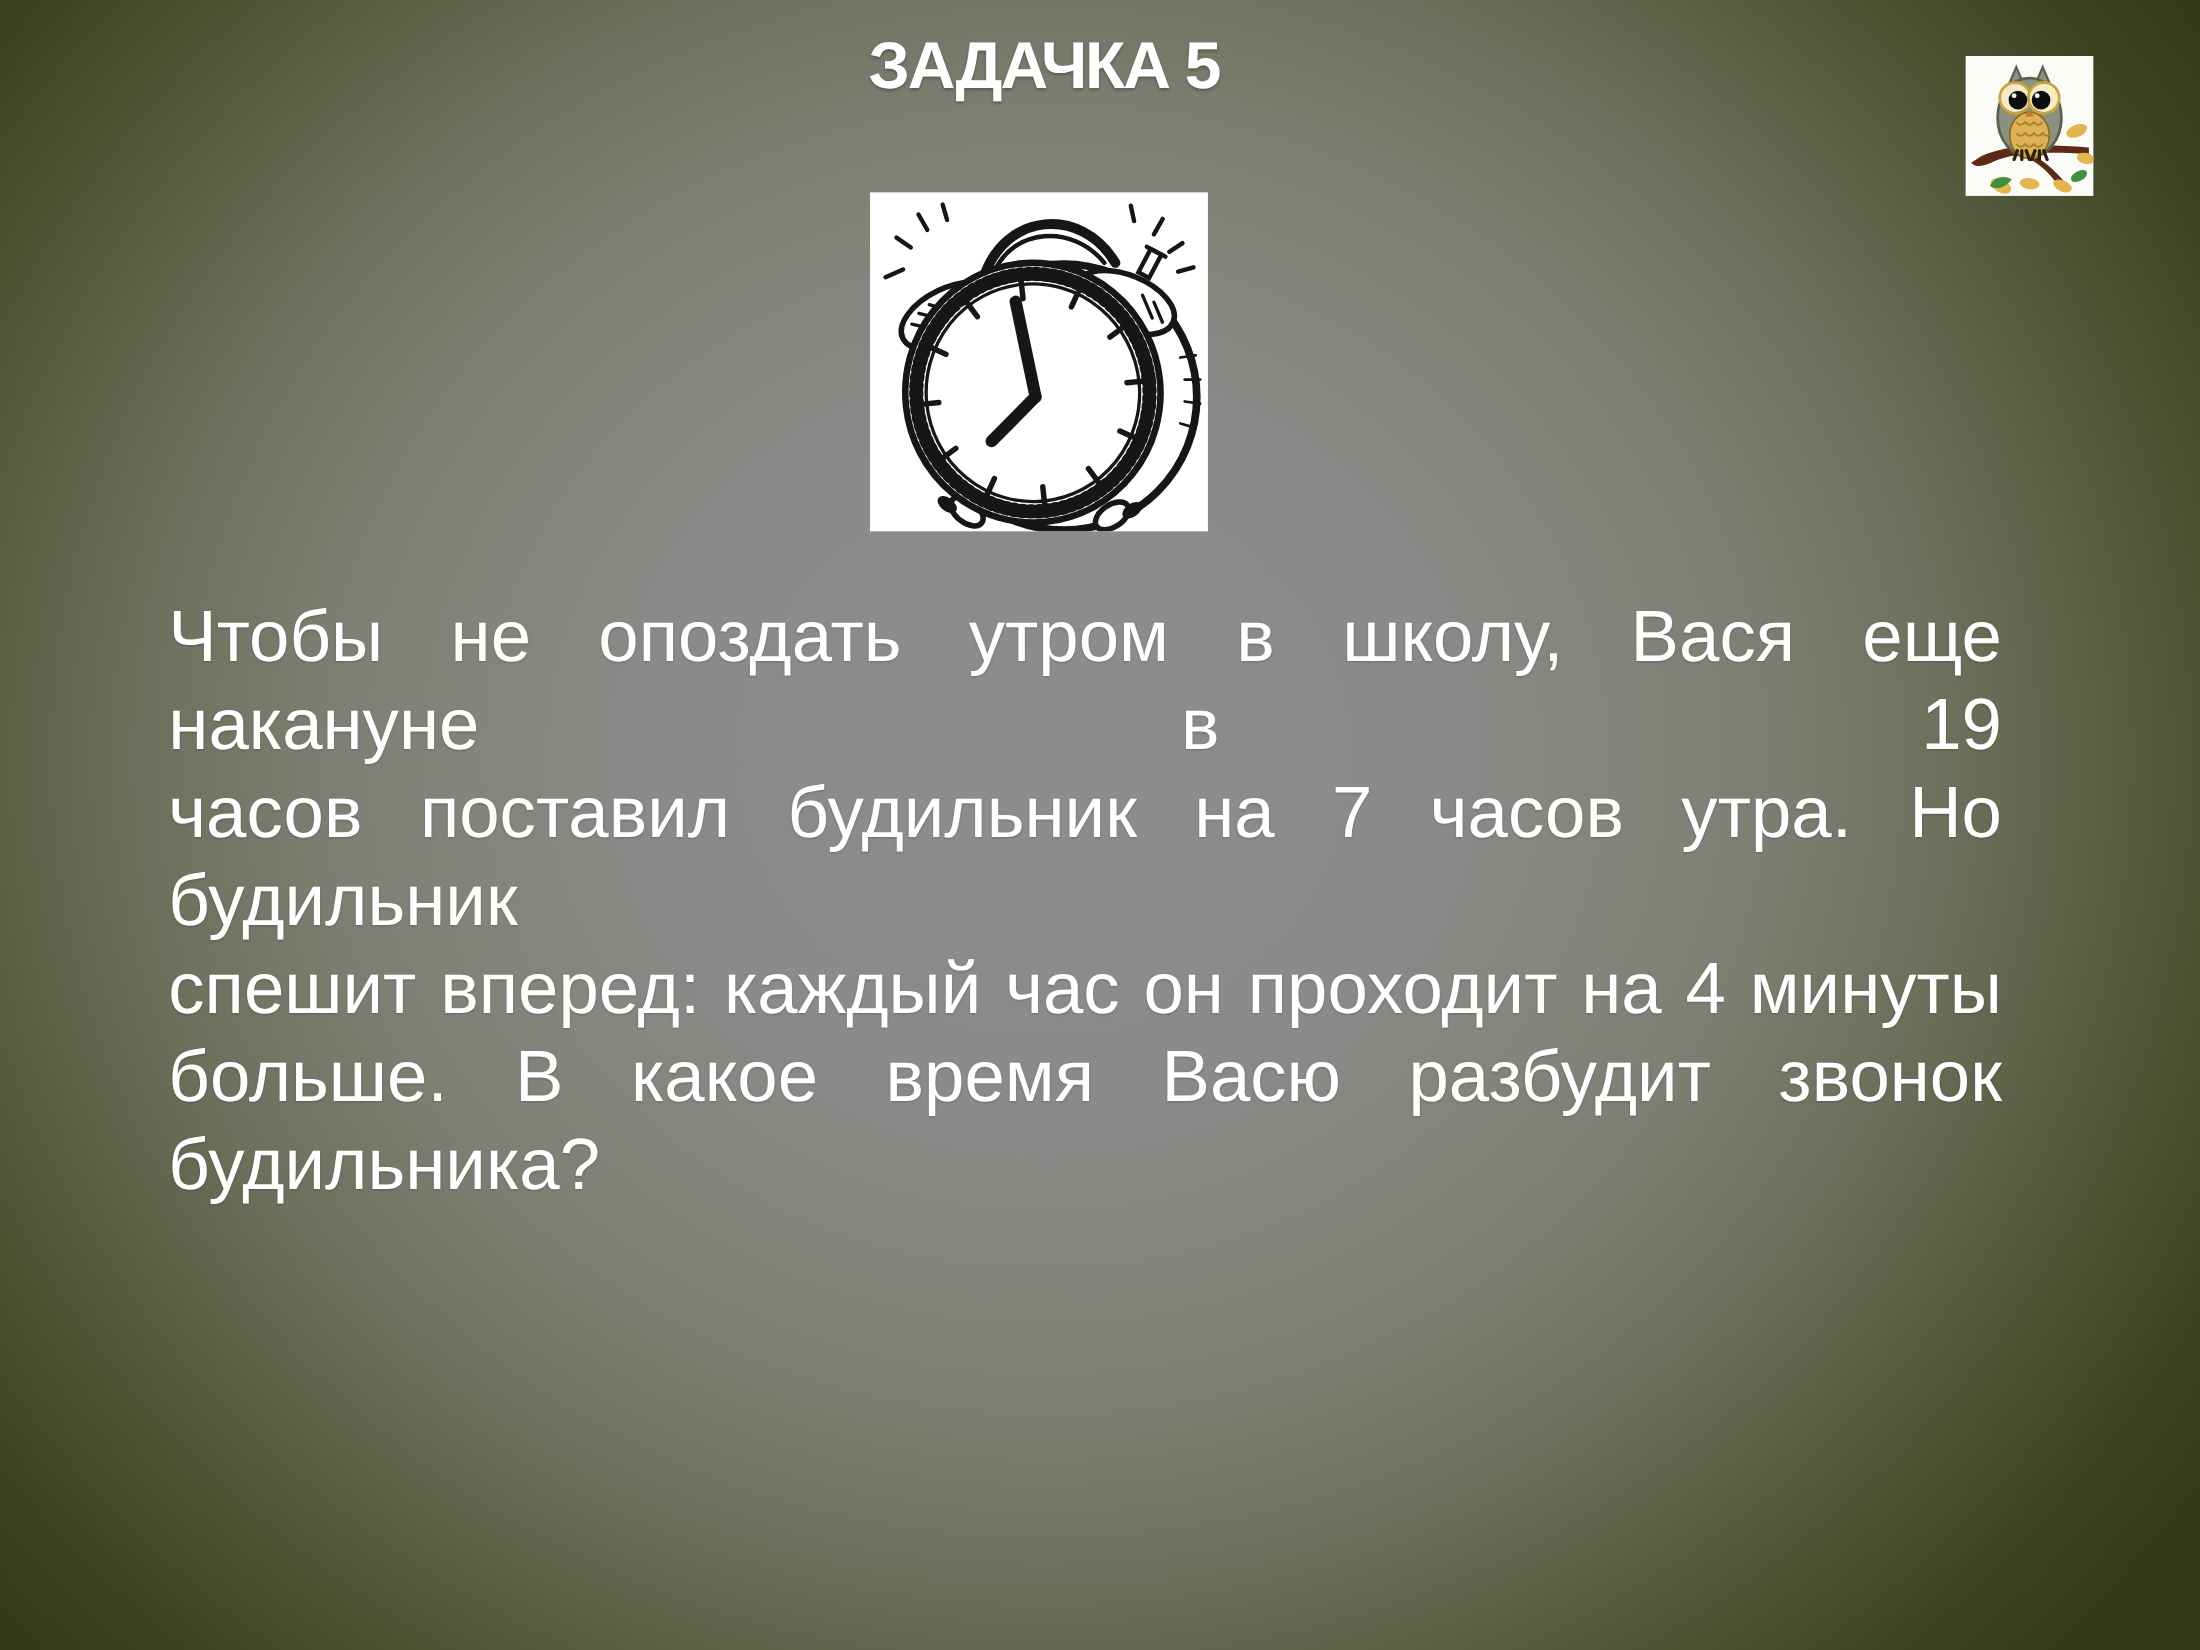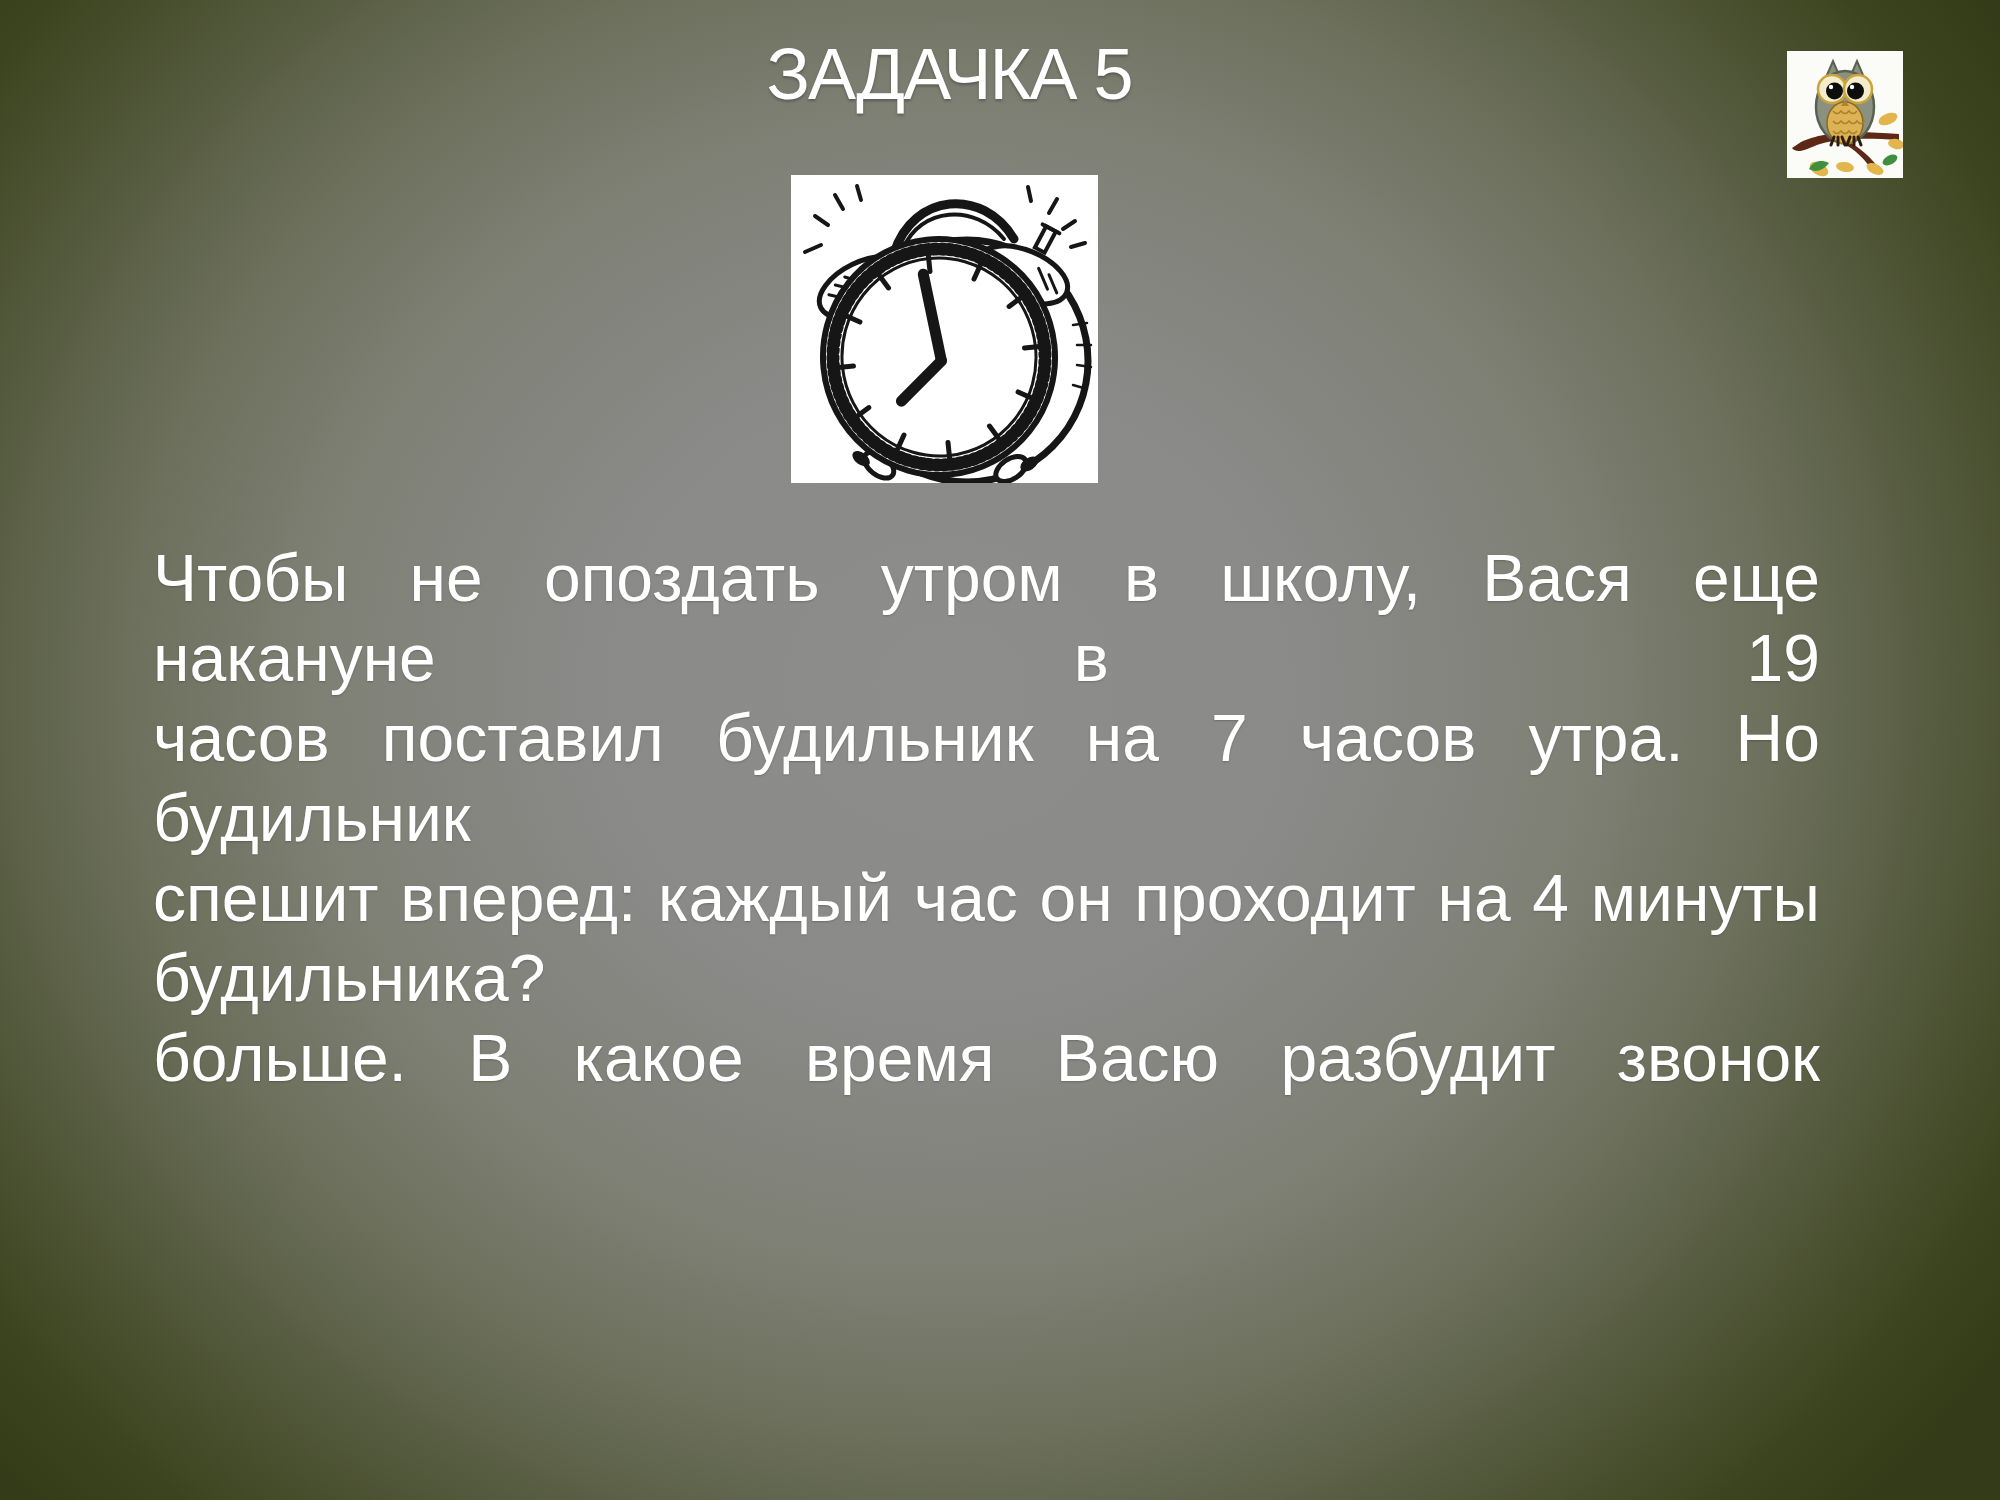--- a/index.html
+++ b/index.html
@@ -9,22 +9,22 @@
     overflow:hidden;
   }
   .slide{
     position:relative;width:2000px;height:1500px;overflow:hidden;
     background:
       radial-gradient(ellipse 1280px 1160px at 47.5% 46%,
         #8d8d8c 0%, #8a8a89 28%, #7e8074 50%, #6a6e59 66%,
         #515739 80%, #3c441f 92%, #333b18 100%);
   }
   .title{
-    position:absolute;top:24px;left:949px;transform:translateX(-50%);
-    font-size:72px;font-weight:normal;letter-spacing:-2px;
+    position:absolute;top:10px;left:949px;transform:translateX(-50%);
+    font-size:60px;font-weight:bold;letter-spacing:-2px;
     color:#ffffff;white-space:nowrap;line-height:100px;
     text-shadow:0 2px 3px rgba(0,0,0,.28);
   }
   .owl-box{
     position:absolute;left:1787px;top:51px;width:116px;height:127px;
     background:#fbfbf8;
   }
   .clock-box{
     position:absolute;left:791px;top:175px;width:307px;height:308px;
     background:#ffffff;
@@ -163,17 +163,17 @@
           <circle cx="150" cy="184" r="5" fill="#161616" stroke="none"></circle>
         </g>
       </g>
     </svg>
   </div>
 
   <div class="body-text">
     <div class="line just">Чтобы не опоздать утром в школу, Вася еще накануне в 19</div>
     <div class="line just">часов поставил будильник на 7 часов утра. Но будильник</div>
     <div class="line just">спешит вперед: каждый час он проходит на 4 минуты</div>
+    <div class="line just">больше. В какое время Васю разбудит звонок</div>
     <div class="line last">будильника?</div>
-    <div class="line just">больше. В какое время Васю разбудит звонок</div>
   </div>
 
 </div>
 
 </body></html>

